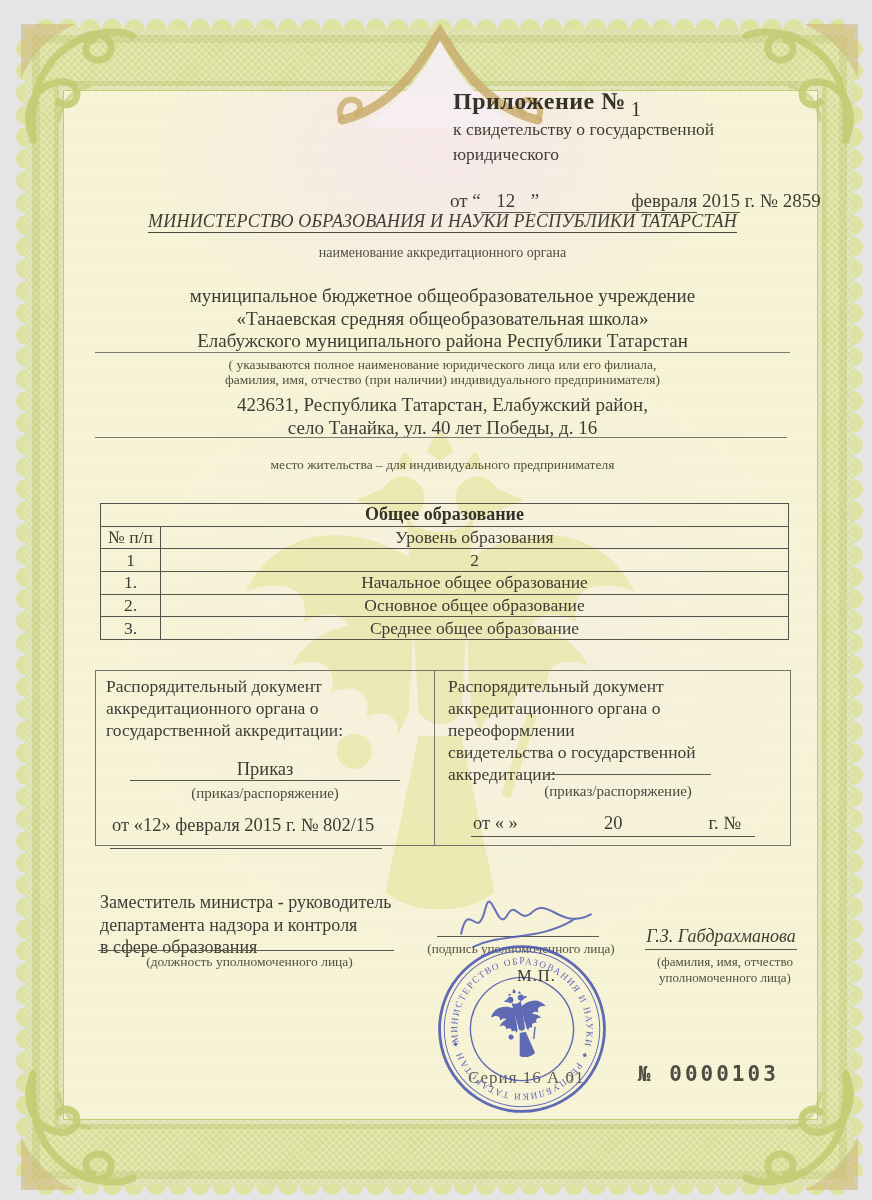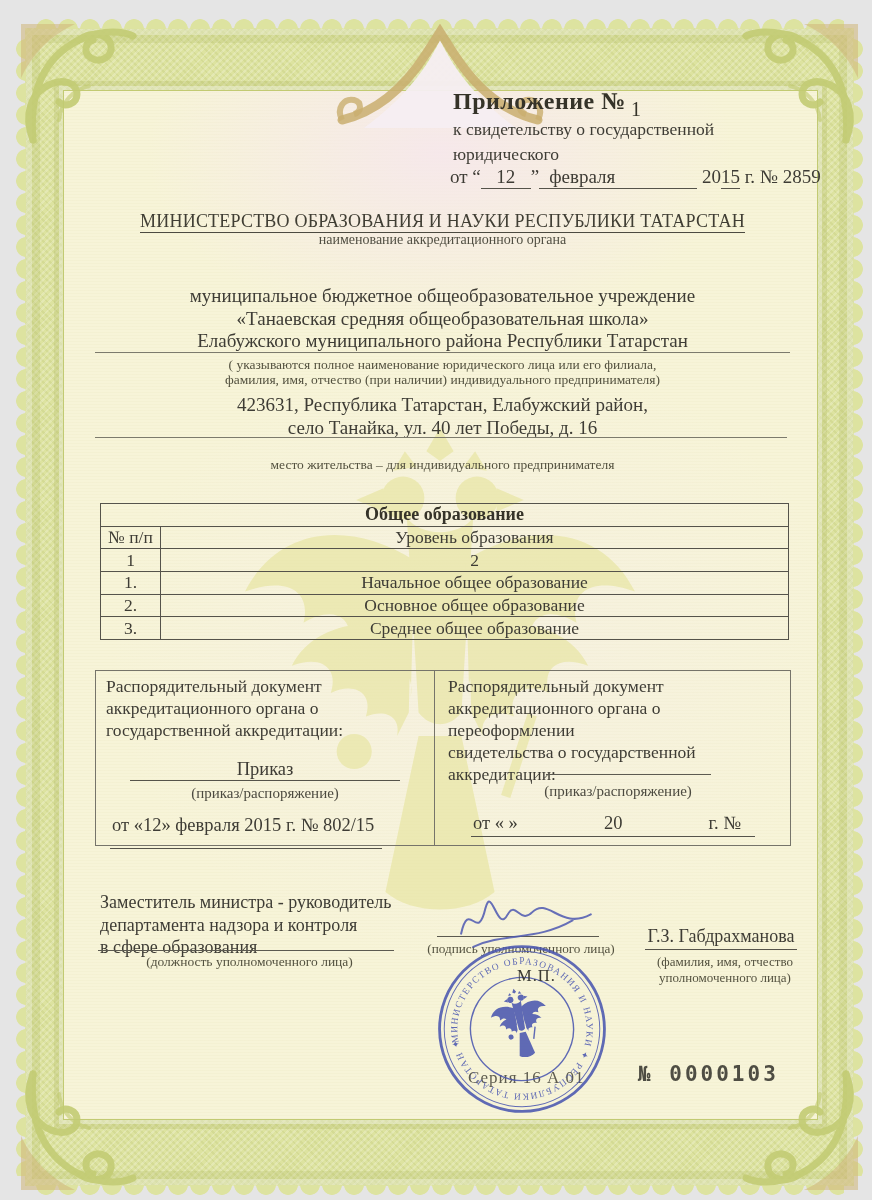--- a/index.html
+++ b/index.html
@@ -49,25 +49,25 @@
   .small { font-size:13.5px; color:#53513f; line-height:15.5px; }
   .rule { position:absolute; height:1px; background:#7c7a6c; }
   .ul { display:inline-block; border-bottom:1px solid #55534a; text-align:center; }
   
   .appendix { left:453px; top:88px; width:332px; }
   .appendix .t1 { font-size:24px; font-weight:bold; letter-spacing:.5px; color:#353329; }
   .appendix .num { font-size:20px; font-weight:normal; position:relative; top:7px; left:5px; }
   .appendix .t2 { font-size:17.5px; margin-top:4px; line-height:21px; }
   .dateline { left:450px; top:166px; width:330px; font-size:19px; white-space:nowrap; }
   .dateline .w52 { min-width:50px; }
-  .dateline .w150 { min-width:148px; text-align:left; padding-left:10px; }
+  .dateline .w150 { min-width:148px; text-align:right; padding-left:10px;margin-top:24px; }
   
   .ministry { left:95px; top:211px; width:695px; }
   .ministry .name { font-size:18px; color:#403e34; border-bottom:1px solid #4c4a40; padding-bottom:1px; letter-spacing:.2px; }
-  .ministry .cap { font-size:14px; margin-top:0; color:#504e42; }
+  .ministry .cap { font-size:14px; margin-top:13px; color:#504e42; }
   
   .org  { left:95px; top:285px; width:695px; font-size:19px; line-height:22.5px; }
   .addr { left:95px; top:394px; width:695px; font-size:19px; line-height:22.5px; }
   
   .edu-table {
     left:100px; top:503px; width:688px; height:136px;
     display:grid; grid-template-columns:60px 1fr; grid-template-rows:repeat(6,1fr);
     border-left:1px solid #55534b; border-top:1px solid #55534b;
     font-size:17.5px;
   }
@@ -80,21 +80,21 @@
   .boxes { left:95px; top:670px; width:694px; height:174px; border:1px solid #76746a; }
   .boxes .divider { position:absolute; left:338px; top:0; bottom:0; width:1px; background:#76746a; }
   .pane-title { position:absolute; font-size:17.5px; line-height:22px; }
   .order-ul { position:absolute; border-bottom:1px solid #55534a; text-align:center; font-size:18.5px; }
   .pane-cap { position:absolute; font-size:15px; text-align:center; color:#4c4a40; }
   .box-date { position:absolute; border-bottom:1px solid #55534a; font-size:18.5px; }
   .box-date-r { display:flex; justify-content:space-between; align-items:baseline; padding:0 14px 2px 2px; }
   
   .pos { left:100px; top:891px; width:330px; font-size:18px; line-height:22.5px; }
   .sig-line { position:absolute; height:1px; background:#5c5a50; }
-  .name { left:645px; top:926px; width:152px; font-size:18px; border-bottom:1px solid #55534a; padding-bottom:2px; text-align:center; }
+  .name { left:645px; top:926px; width:152px; font-size:18px; border-bottom:1px solid #55534a; padding-bottom:2px; text-align:center;font-style:italic; }
   .mp { left:517px; top:966px; font-size:16.5px; letter-spacing:1px; color:#3b3a33; z-index:7; }
   .stamp { position:absolute; left:433px; top:940px; width:178px; height:178px; z-index:5; opacity:.88; }
   .sig-ink { position:absolute; left:453px; top:888px; width:152px; height:66px; z-index:6; }
   
   .series { left:468px; top:1068px; font-size:17px; color:#5d5b4e; letter-spacing:1px; z-index:4; }
   .serialnum { left:638px; top:1062px; font-size:21px; font-weight:bold; letter-spacing:3px;
                font-family:"DejaVu Sans Mono","Liberation Mono",monospace; color:#4e4d43; z-index:4; }
 </style>
 </head>
 <body>

